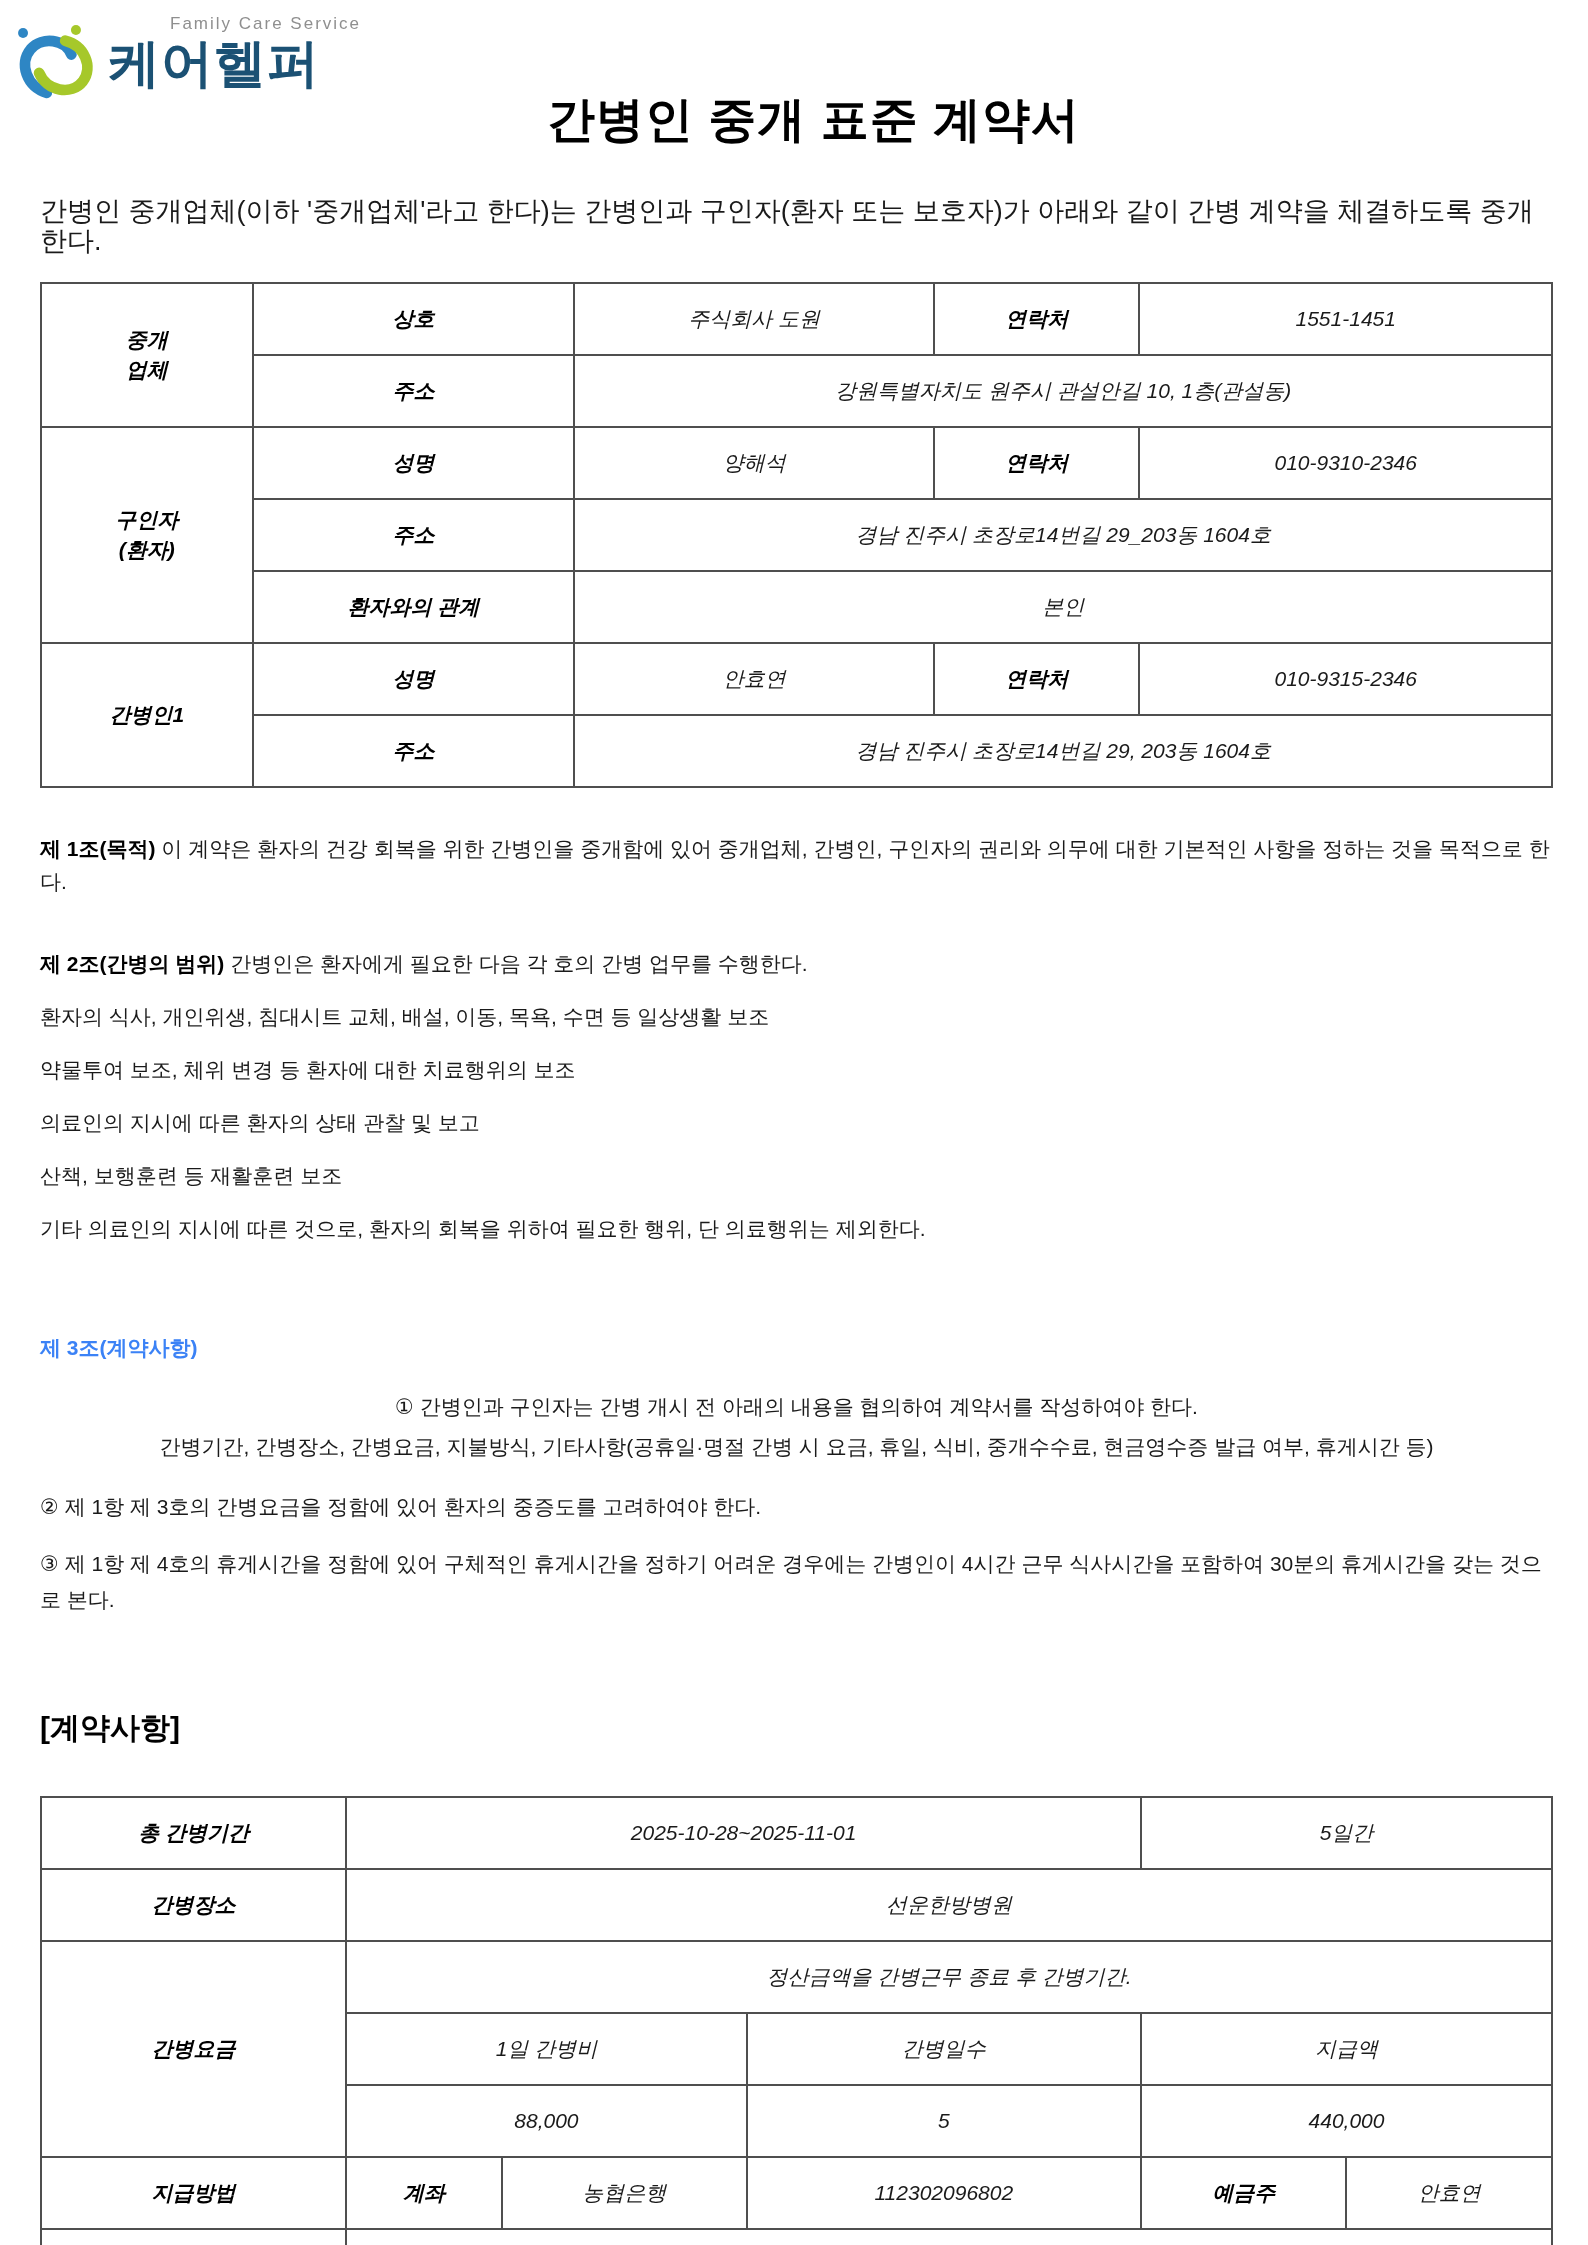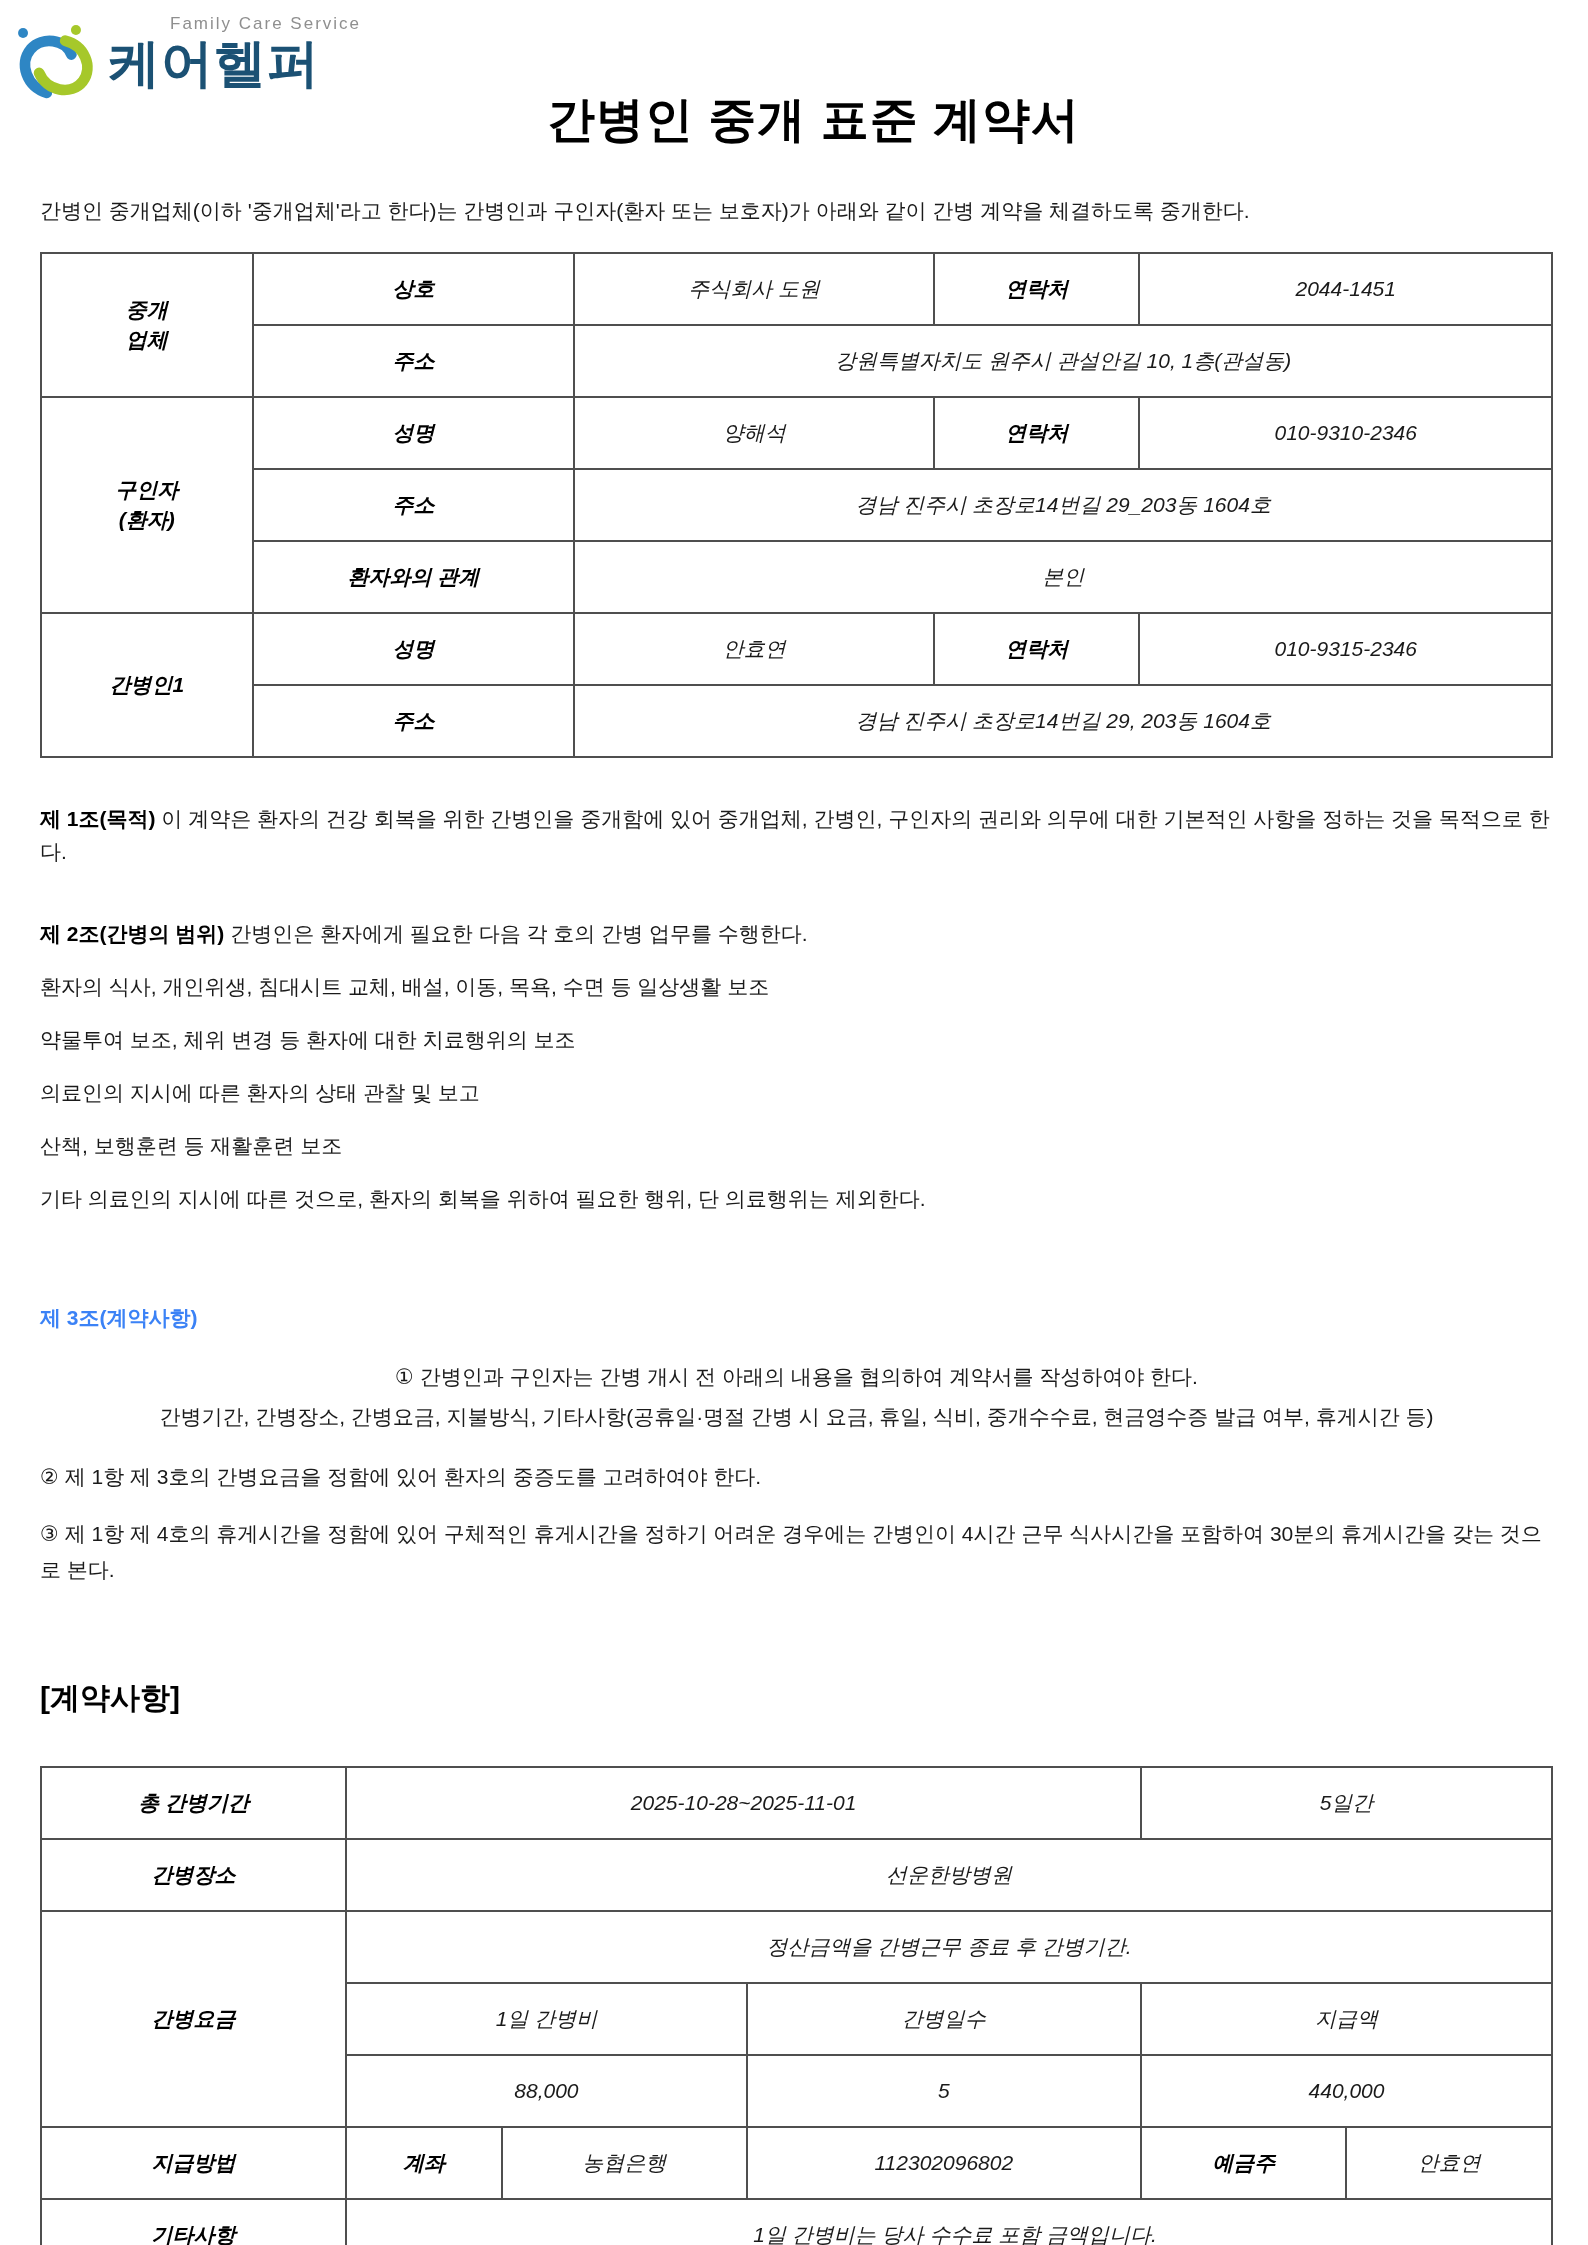--- a/index.html
+++ b/index.html
@@ -14,21 +14,21 @@
   .header { position:relative; height:196px; }
   .logo { position:absolute; left:-30px; top:14px; display:flex; align-items:flex-start; }
   .logo-mark { width:92px; height:92px; margin-top:6px; }
   .logo-text { margin-left:6px; display:flex; flex-direction:column; }
   .logo-tagline { font-size:17px; color:#8f8f8f; letter-spacing:2px; padding-left:62px; line-height:20px; }
   .logo-brand { font-size:52px; font-weight:800; color:#1b5174; line-height:58px; letter-spacing:1px; }
   .doc-title { position:absolute; top:88px; left:17px; width:100%; text-align:center;
                font-size:48px; font-weight:800; color:#000; letter-spacing:1px; }
 
   
-  .intro { margin:0; font-size:21px; line-height:30px; color:#1a1a1a; }
+  .intro { margin:0; font-size:27px; line-height:30px; color:#1a1a1a; }
   .article { font-size:21px; line-height:31px; color:#1a1a1a; }
   .article b { color:#000; }
   .a1 { margin:44px 0 0 0; line-height:33px; }
   .a2-head { margin:50px 0 0 0; }
   .a2-item { margin:22px 0 0 0; }
   .a3-head { margin:88px 0 0 0; font-weight:bold; color:#3b82f6; }
   .a3-c1 { margin:24px 0 0 0; line-height:40px;text-align:center; }
   .a3-c2 { margin:24px 0 0 0; }
   .a3-c3 { margin:24px 0 0 0; line-height:36px; }
 
@@ -79,21 +79,21 @@
     </colgroup>
     <tbody>
       <tr>
         <td rowspan="2" class="lbl group-cell">
           <div>중개</div>
           <div>업체</div>
         </td>
         <td class="lbl">상호</td>
         <td>주식회사 도원</td>
         <td class="lbl">연락처</td>
-        <td>2044-1451</td>
+        <td>1551-1451</td>
       </tr>
       <tr>
         <td class="lbl">주소</td>
         <td colspan="3">강원특별자치도 원주시 관설안길 10, 1층(관설동)</td>
       </tr>
       <tr>
         <td rowspan="3" class="lbl group-cell">
           <div>구인자</div>
           <div>(환자)</div>
         </td>

